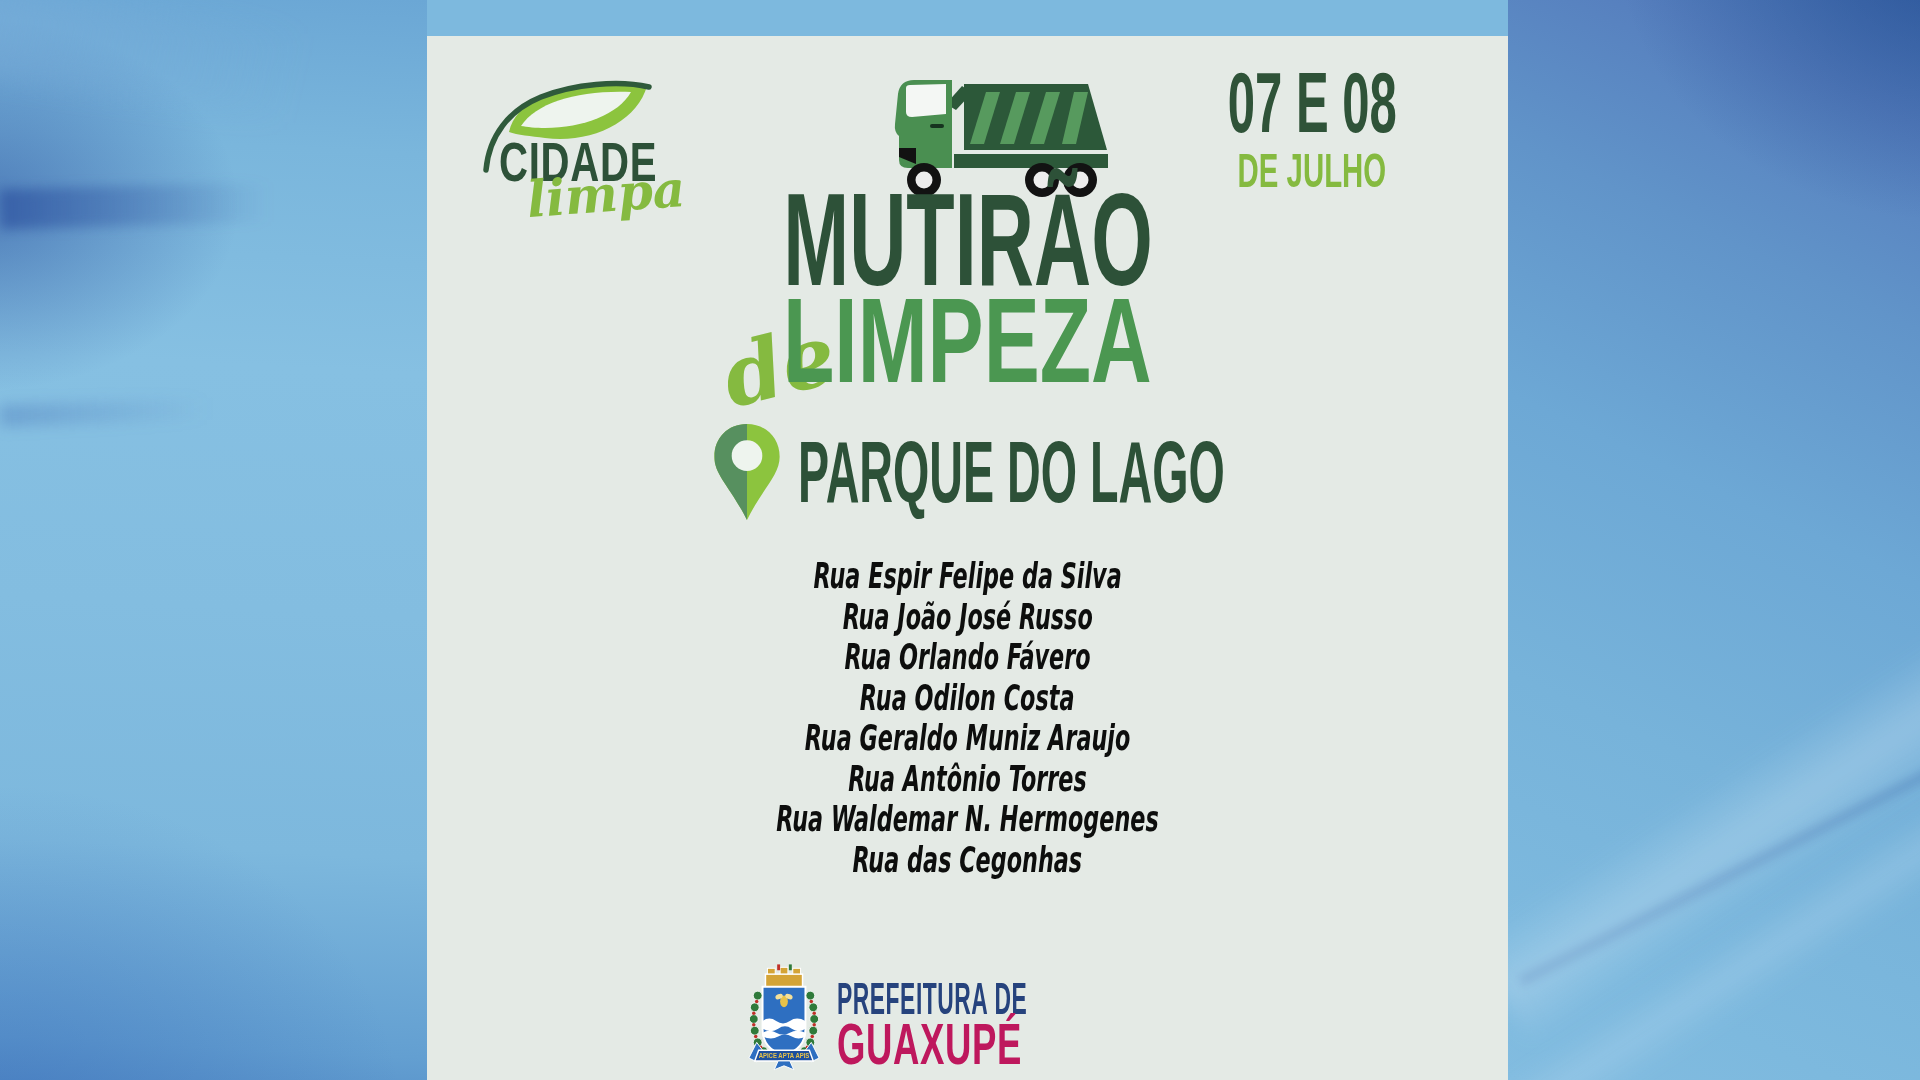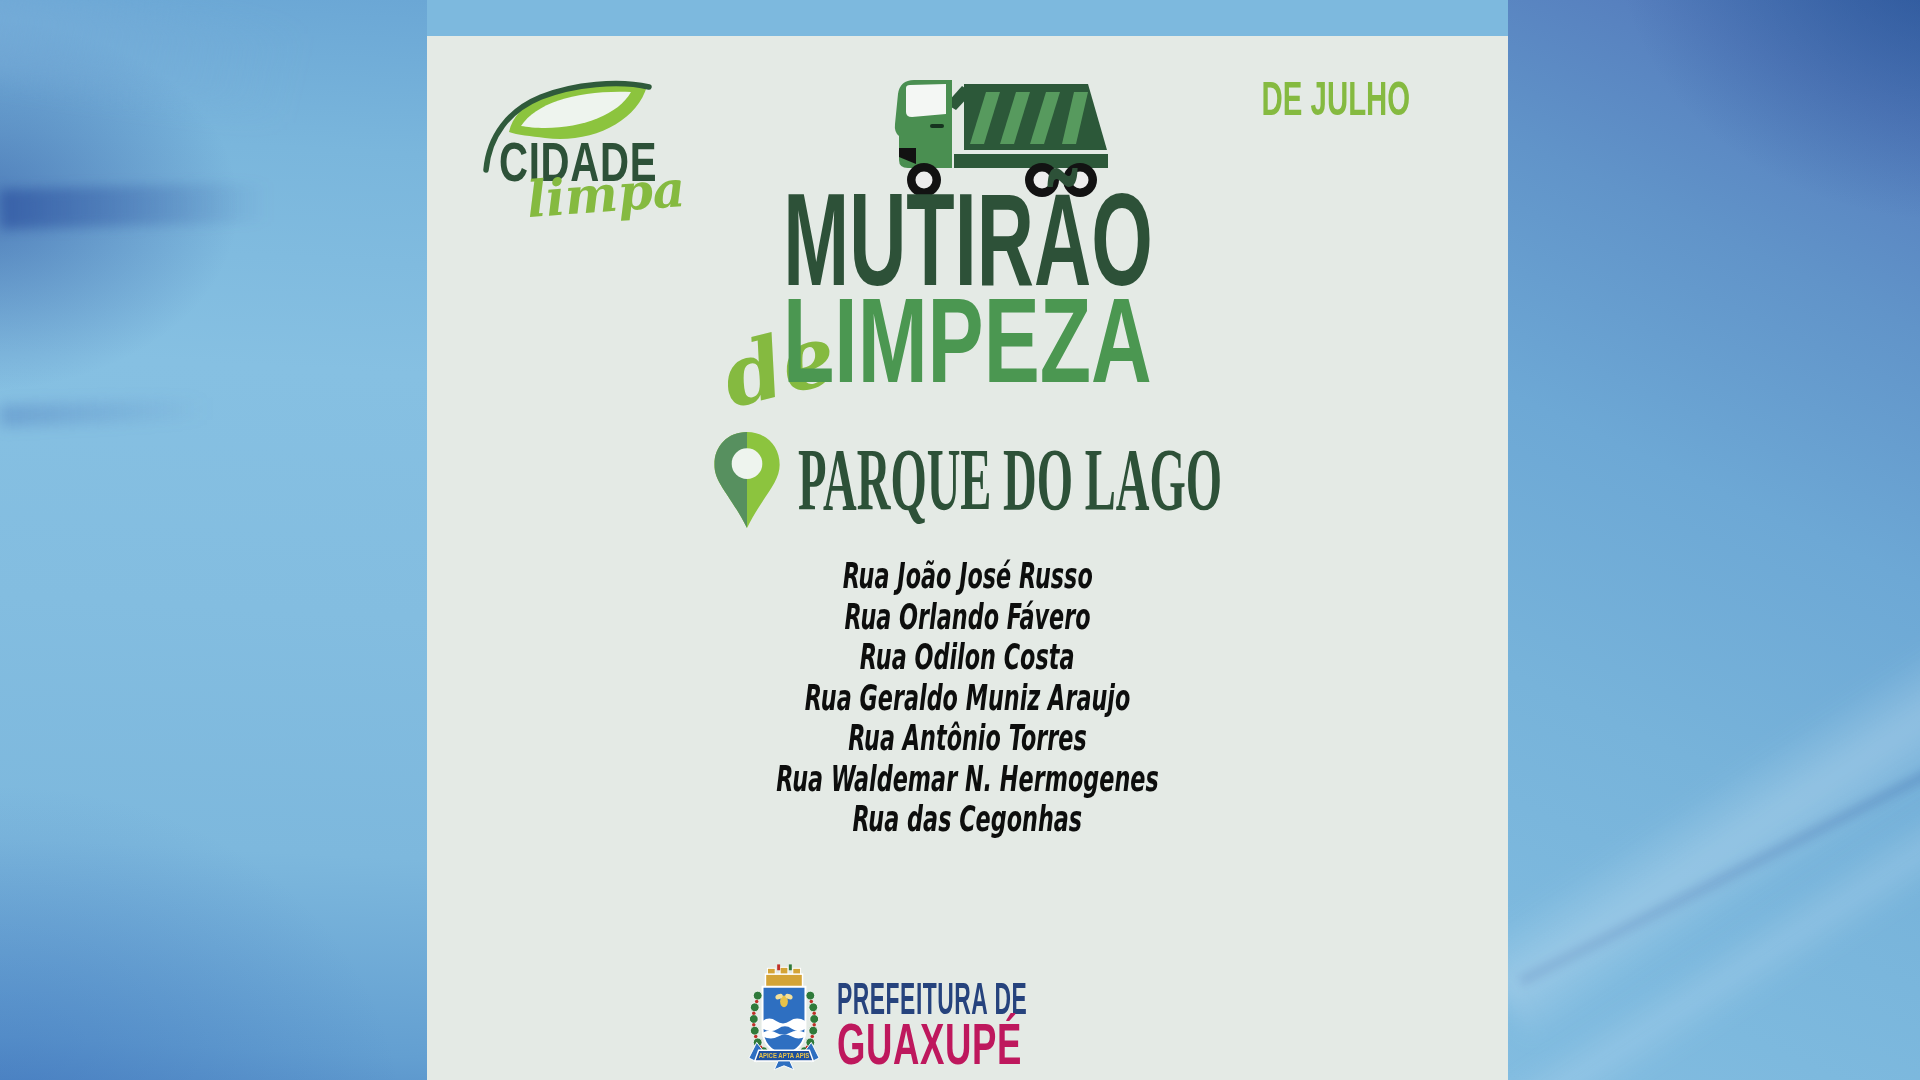--- a/index.html
+++ b/index.html
@@ -67,21 +67,21 @@
   .title{position:absolute;left:0;right:0;top:148px;text-align:center;}
   .title-main{font-size:132px;line-height:112px;font-weight:bold;color:#2d5138;}
   .title-main .sqz{transform:scaleX(.60);}
   .title-sub-row{position:relative;margin-top:-6px;}
   .title-sub{font-size:120px;line-height:100px;font-weight:bold;color:#4b9751;}
   .title-sub .sqz{transform:scaleX(.70);}
   .title-de{position:absolute;left:calc(50% - 245px);top:26px;
     font-family:"DejaVu Serif",serif;font-style:italic;font-weight:bold;
     font-size:84px;color:#85ba40;transform:rotate(-14deg);}
   
-  .loc{position:absolute;left:0;right:0;top:394px;text-align:center;font-family:Liberation Serif, serif;}
+  .loc{position:absolute;left:0;right:0;top:386px;text-align:center;}
   .loc svg{vertical-align:middle;margin-right:14px;}
   .loc-name{display:inline-block;width:428px;vertical-align:middle;text-align:left;}
   .loc-name .sqz{font-size:88px;line-height:100px;font-weight:bold;color:#2d5138;
     transform:scaleX(.53);transform-origin:0 50%;}
   
   .streets{position:absolute;left:0;right:0;top:520px;margin:0;padding:0;
     list-style:none;text-align:center;}
   .streets li{font-family:"DejaVu Sans",sans-serif;font-style:italic;font-weight:bold;
     font-size:36px;line-height:40.5px;color:#0d0e0d;}
   .streets .sqz{transform:scaleX(.62);}
@@ -133,20 +133,21 @@
     <path d="M9,88 L26,88 L26,104 L9,97 Z" fill="#121212"></path>
     <circle cx="34" cy="120" r="17" fill="#121212"></circle>
       <circle cx="34" cy="120" r="8.5" fill="#ededed"></circle>
     <circle cx="152" cy="120" r="17" fill="#121212"></circle>
       <circle cx="152" cy="120" r="8.5" fill="#ededed"></circle>
     <circle cx="190" cy="120" r="17" fill="#121212"></circle>
       <circle cx="190" cy="120" r="8.5" fill="#ededed"></circle>
   </svg>
 
   <div class="date">
+    <div class="date-line1"><span class="sqz">07 E 08</span></div>
     <div class="date-line2"><span class="sqz">DE JULHO</span></div>
   </div>
 
   <div class="title">
     <div class="title-main"><span class="sqz">MUTIRÃO</span></div>
     <div class="title-sub-row">
       <span class="title-de">de</span>
       <div class="title-sub"><span class="sqz">LIMPEZA</span></div>
     </div>
   </div>
@@ -158,20 +159,21 @@
         <path d="M36,2 C17,2 4,16 4,34 C4,52 20,64 36,96 C52,64 68,52 68,34 C68,16 55,2 36,2 Z"></path>
       </clipPath>
         </defs>
       <path d="M36,2 C17,2 4,16 4,34 C4,52 20,64 36,96 C52,64 68,52 68,34 C68,16 55,2 36,2 Z" fill="#8cc43e"></path>
       <rect x="0" y="0" width="36" height="98" fill="#57905f" clip-path="url(#pinclip)"></rect>
       <circle cx="36" cy="33" r="15" fill="#eef4ee"></circle>
     </svg><span class="loc-name"><span class="sqz">PARQUE DO LAGO</span></span>
   </div>
 
   <ul class="streets">
+    <li><span class="sqz">Rua Espir Felipe da Silva</span></li>
     <li><span class="sqz">Rua João José Russo</span></li>
     <li><span class="sqz">Rua Orlando Fávero</span></li>
     <li><span class="sqz">Rua Odilon Costa</span></li>
     <li><span class="sqz">Rua Geraldo Muniz Araujo</span></li>
     <li><span class="sqz">Rua Antônio Torres</span></li>
     <li><span class="sqz">Rua Waldemar N. Hermogenes</span></li>
     <li><span class="sqz">Rua das Cegonhas</span></li>
   </ul>
 
   <svg class="crest" width="78" height="110" viewBox="0 0 80 112">

